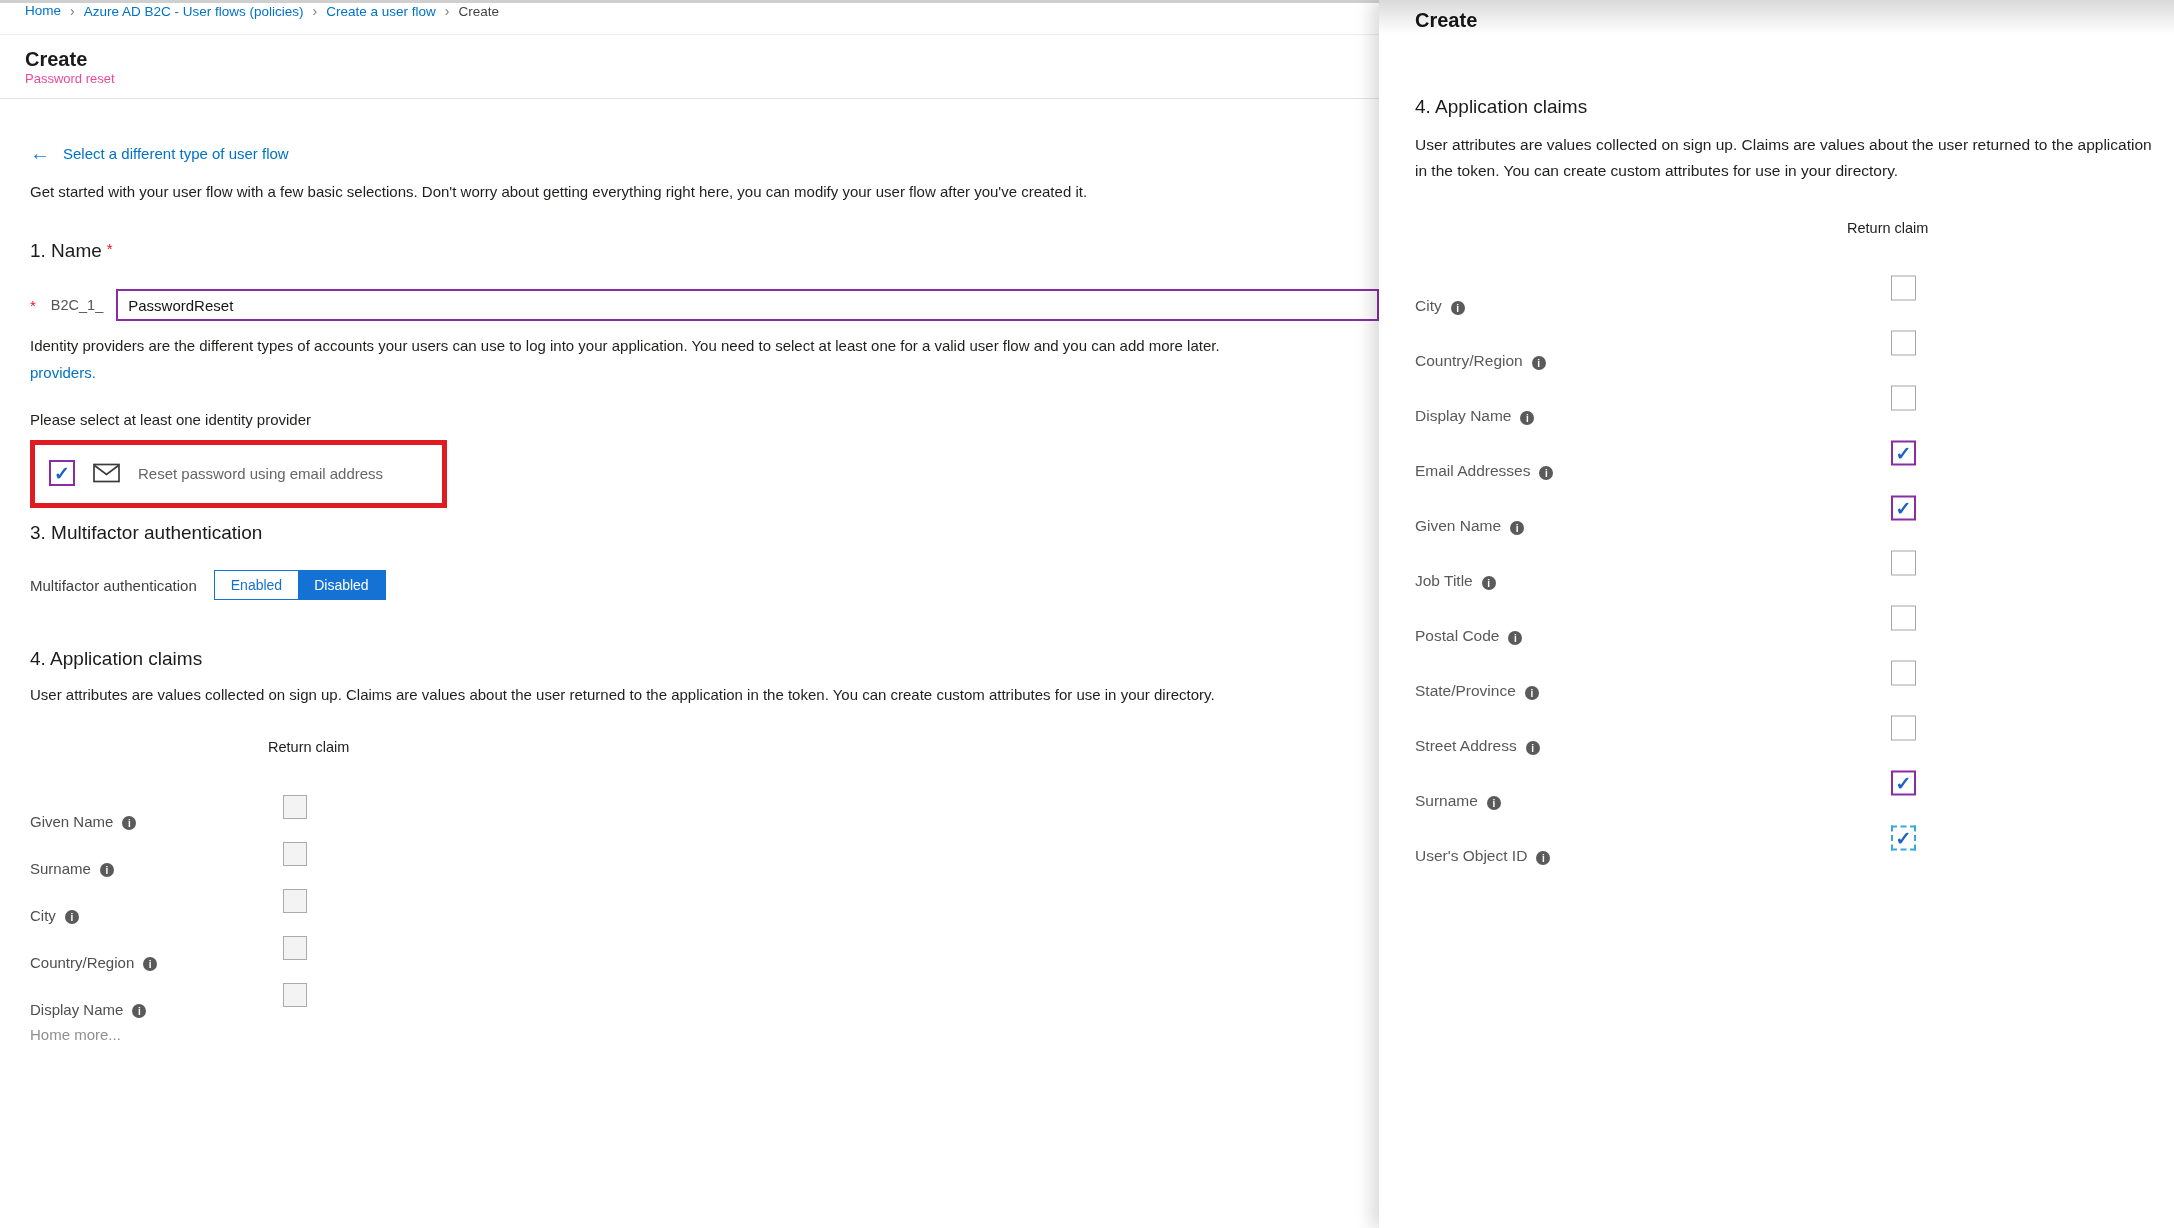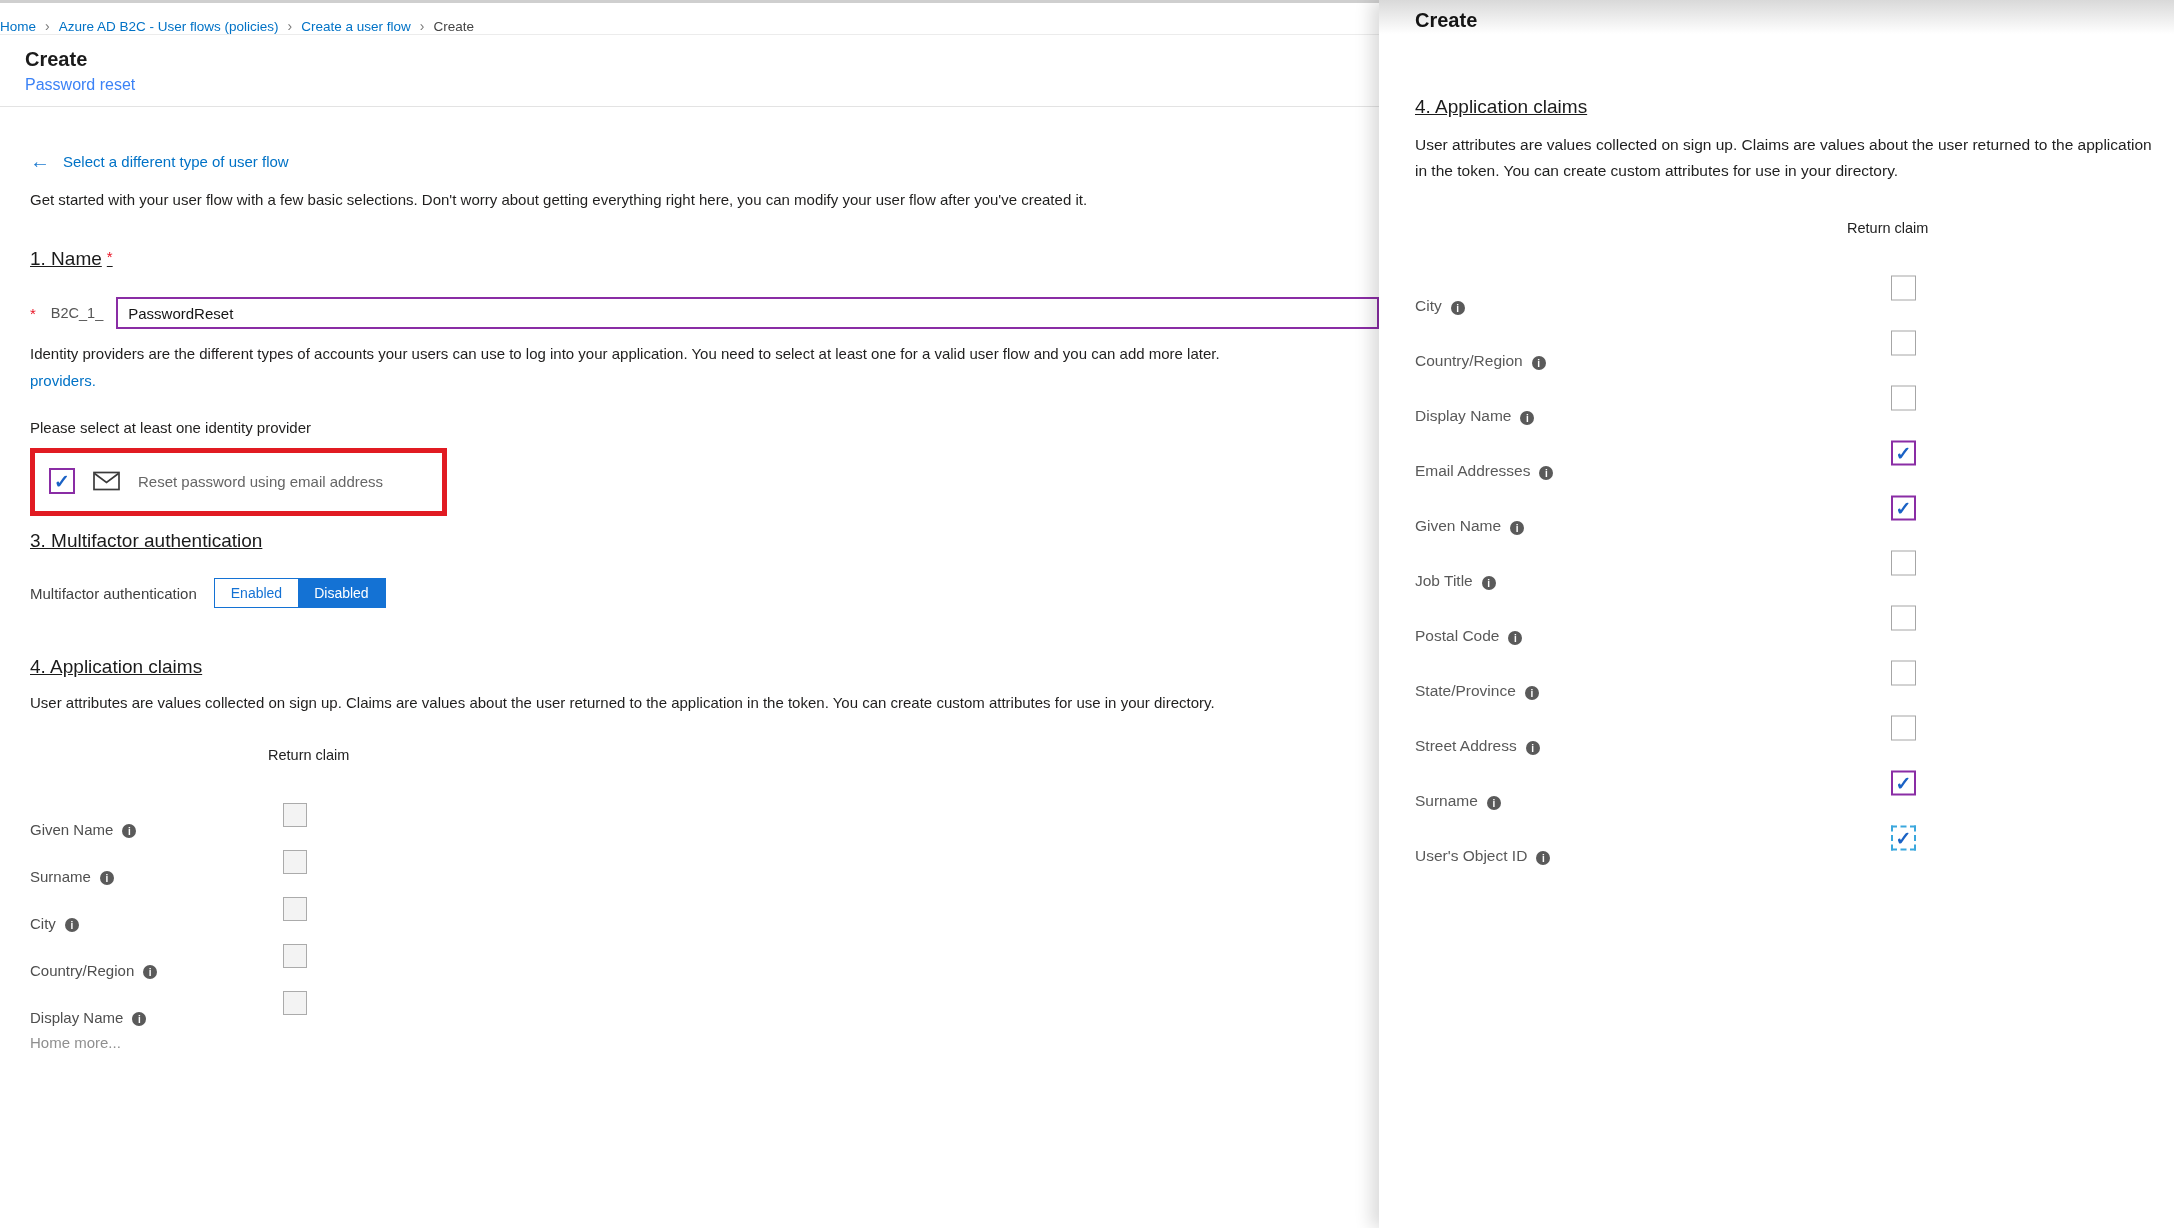--- a/index.html
+++ b/index.html
@@ -1,35 +1,35 @@
 <!DOCTYPE html>
 <html><head>
 <meta charset="utf-8">
 <style>
   html,body{margin:0;padding:0;background:#fff;}
   .page{position:relative;width:2174px;height:1228px;overflow:hidden;background:#fff;
         font-family:"Liberation Sans",sans-serif;color:#201f1e;font-size:15px;}
   
   .left-panel{position:absolute;left:0;top:0;width:1379px;height:1228px;background:#fff;
               overflow:hidden;border-top:3px solid #cfcfcf;box-sizing:border-box;}
-  .breadcrumb-bar{height:31px;display:flex;align-items:flex-end;
+  .breadcrumb-bar{height:31px;display:flex;align-items:flex-start;padding-left:25px;
                   border-bottom:1px solid #ececec;font-size:13.5px;white-space:nowrap;}
   .crumb-wrap{display:inline-flex;align-items:center;}
   .crumb-wrap + .crumb-wrap::before{content:"\203A";color:#7a7a7a;margin:0 9px;font-size:14px;}
   .crumb{text-decoration:none;color:#444;cursor:default;}
   .crumb-wrap.link .crumb{color:#0072c6;cursor:pointer;}
   .page-header{padding:13px 25px 12px;border-bottom:1px solid #e3e3e3;}
   .page-title{font-size:20px;font-weight:700;color:#1b1b1b;}
-  .page-subtitle{font-size:16px;color:#3b82f6;margin-top:5px;}
+  .page-subtitle{font-size:13px;color:#ec4899;}
   .left-content{padding:0 0 0 30px;}
   .back-row{margin-top:44px;display:flex;align-items:center;gap:13px;font-size:15px;}
   .back-arrow{color:#1e7bd0;font-size:20px;line-height:1;}
   .back-link{color:#0072c6;text-decoration:none;cursor:pointer;}
   .intro{margin-top:20px;white-space:nowrap;overflow:hidden;}
-  .section-h{font-size:19px;color:#1b1b1b;font-weight:400;text-decoration:underline;}
+  .section-h{font-size:19px;color:#1b1b1b;font-weight:400;}
   .req{color:#e81123;margin-left:5px;font-size:15px;vertical-align:top;}
   .h-name{margin-top:40px;}
   .sec-desc{margin-top:13px;line-height:24px;}
   .clip-line{white-space:nowrap;overflow:hidden;margin-right:0;width:1349px;}
   .name-row{margin-top:27px;display:flex;align-items:center;}
   .prefix-star{color:#e81123;font-size:15px;margin-right:6px;}
   .prefix-label{color:#555;font-size:14.5px;margin-right:13px;margin-left:9px;}
   .name-input{height:28px;width:1300px;border:2px solid #8a2da5;font-size:15px;padding:0 10px;
               color:#151515;outline:none;font-family:"Liberation Sans",sans-serif;}
   .h-idp{margin-top:56px;}

